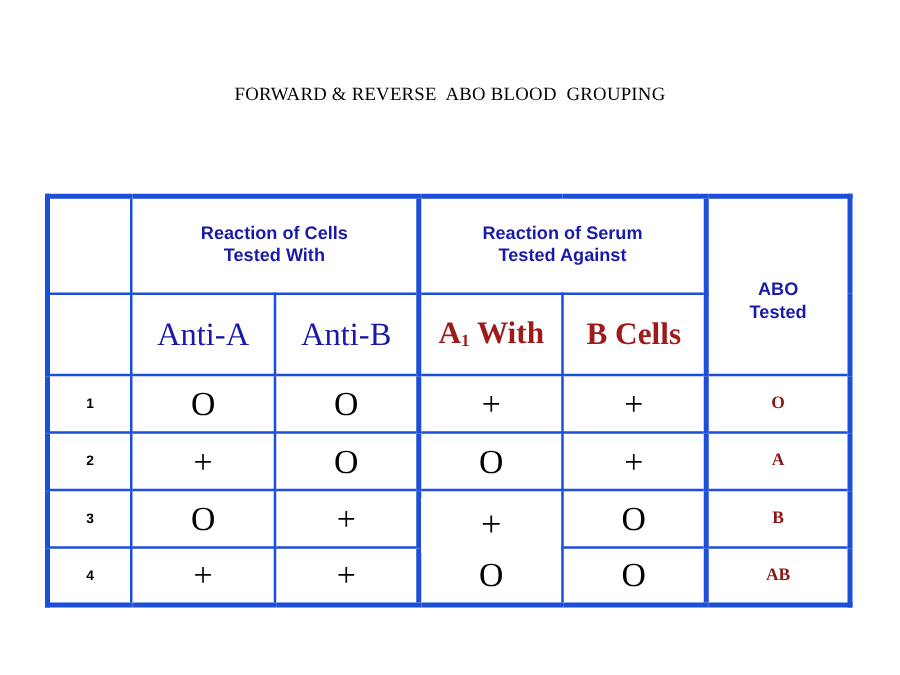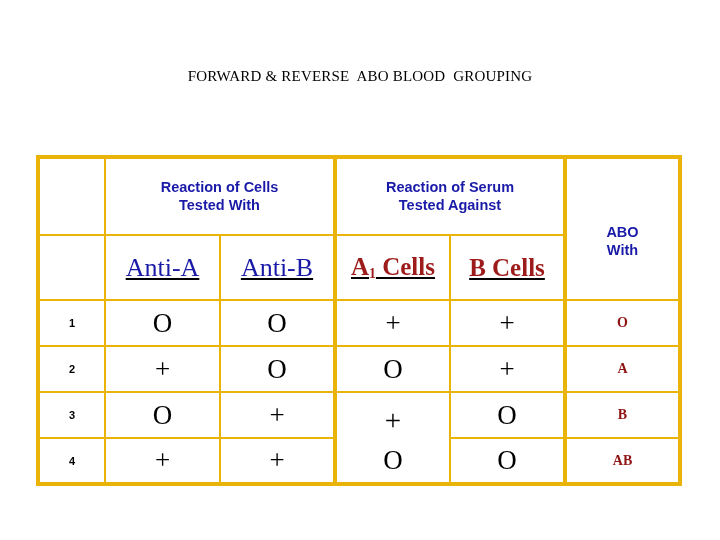--- a/index.html
+++ b/index.html
@@ -35,21 +35,21 @@
     position: absolute;
     left: 36px;
     top: 155px;
     width: 646px;
     height: 309px;
     border-collapse: collapse;
     table-layout: fixed;
     background: #ffffff;
   }
   #grouping-table td {
-    border: 2px solid #eab308;
+    border: 2px solid #1d4ed8;
     padding: 0;
     text-align: center;
     vertical-align: middle;
     background: #ffffff;
   }
 
   
   #grouping-table {
     outline: none;
   }
@@ -121,46 +121,46 @@
   }
 
   
   .c-num   { width: 64px;  }
   .c-antia { width: 128px; }
   .c-antib { width: 127px; }
   .c-a1    { width: 123px; }
   .c-bcell { width: 114px; margin-top: 42px; }
 
   .r-head1 { height: 78px; }
-  .r-head2 { height: 65px; text-decoration: underline; }
+  .r-head2 { height: 65px; }
   .r-data  { height: 46px; }
 </style>
 </head>
 <body>
 
 <div id="slide-title">FORWARD &amp; REVERSE  ABO BLOOD  GROUPING</div>
 
 <table id="grouping-table">
   <tbody>
 
     <tr class="r-head1">
       <td class="c-num frame-top frame-left"></td>
       <td class="hdr-group frame-top" colspan="2">Reaction of Cells
 Tested With</td>
       <td class="hdr-group frame-top grp-left" colspan="2">Reaction of Serum
 Tested Against</td>
       <td class="hdr-abo frame-top frame-right grp-left" rowspan="2">ABO
-With</td>
+Tested</td>
     </tr>
 
     <tr class="r-head2">
       <td class="c-num frame-left"></td>
       <td class="c-antia hdr-anti">Anti-A</td>
       <td class="c-antib hdr-anti">Anti-B</td>
-      <td class="c-a1 hdr-cells grp-left"><span>A</span><sub>1</sub><span> Cells</span></td>
+      <td class="c-a1 hdr-cells grp-left"><span>A</span><sub>1</sub><span> With</span></td>
       <td class="c-bcell hdr-cells">B Cells</td>
     </tr>
 
     <tr class="r-data">
       <td class="row-num frame-left">1</td>
       <td class="mark">O</td>
       <td class="mark">O</td>
       <td class="mark grp-left">+</td>
       <td class="mark">+</td>
       <td class="abo frame-right grp-left">O</td>

